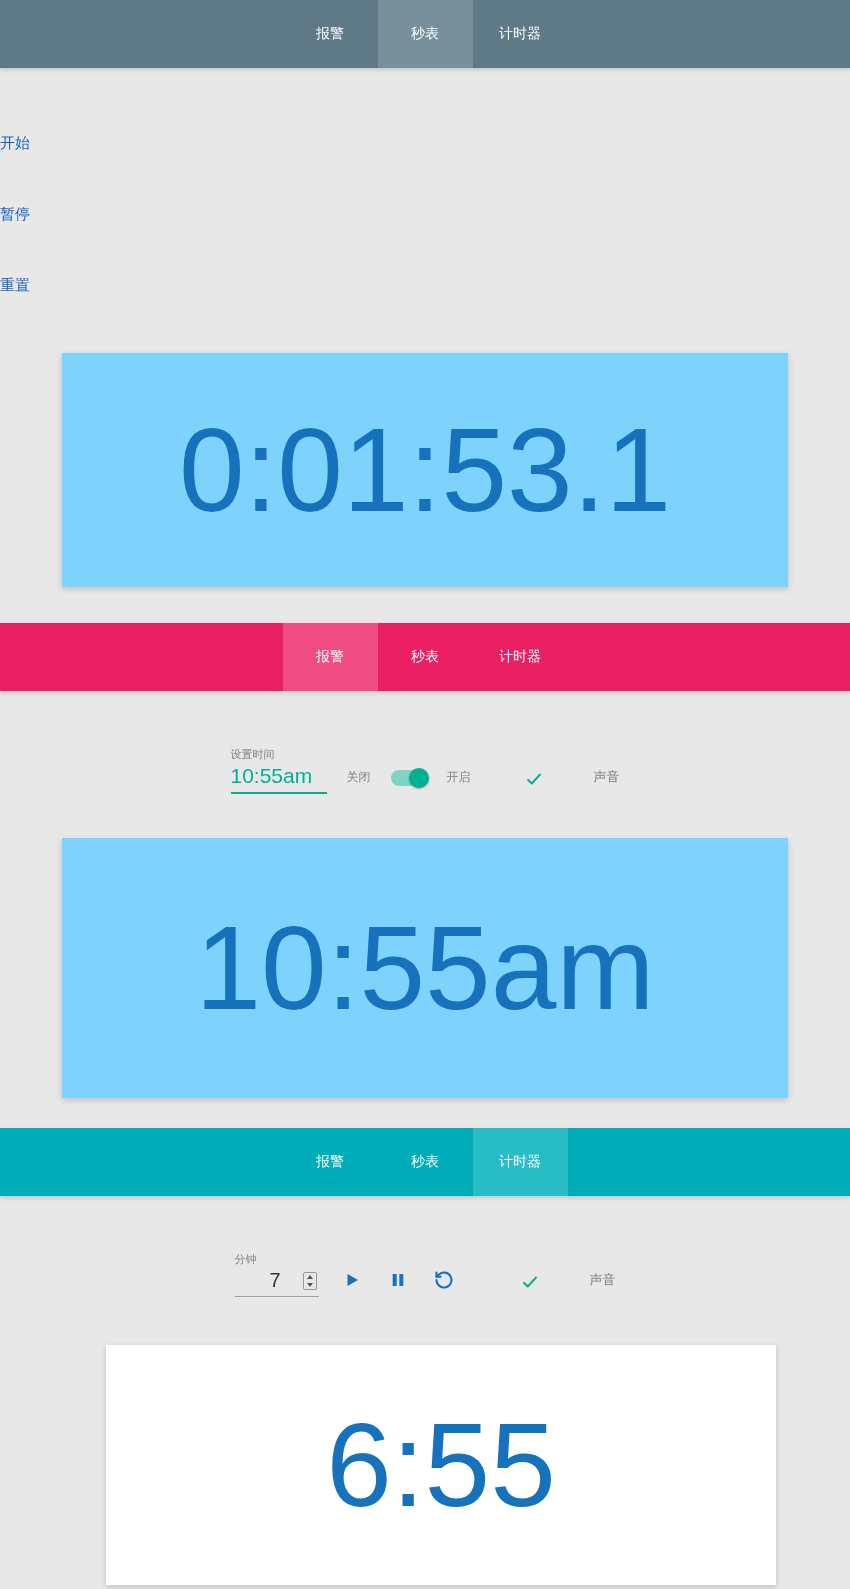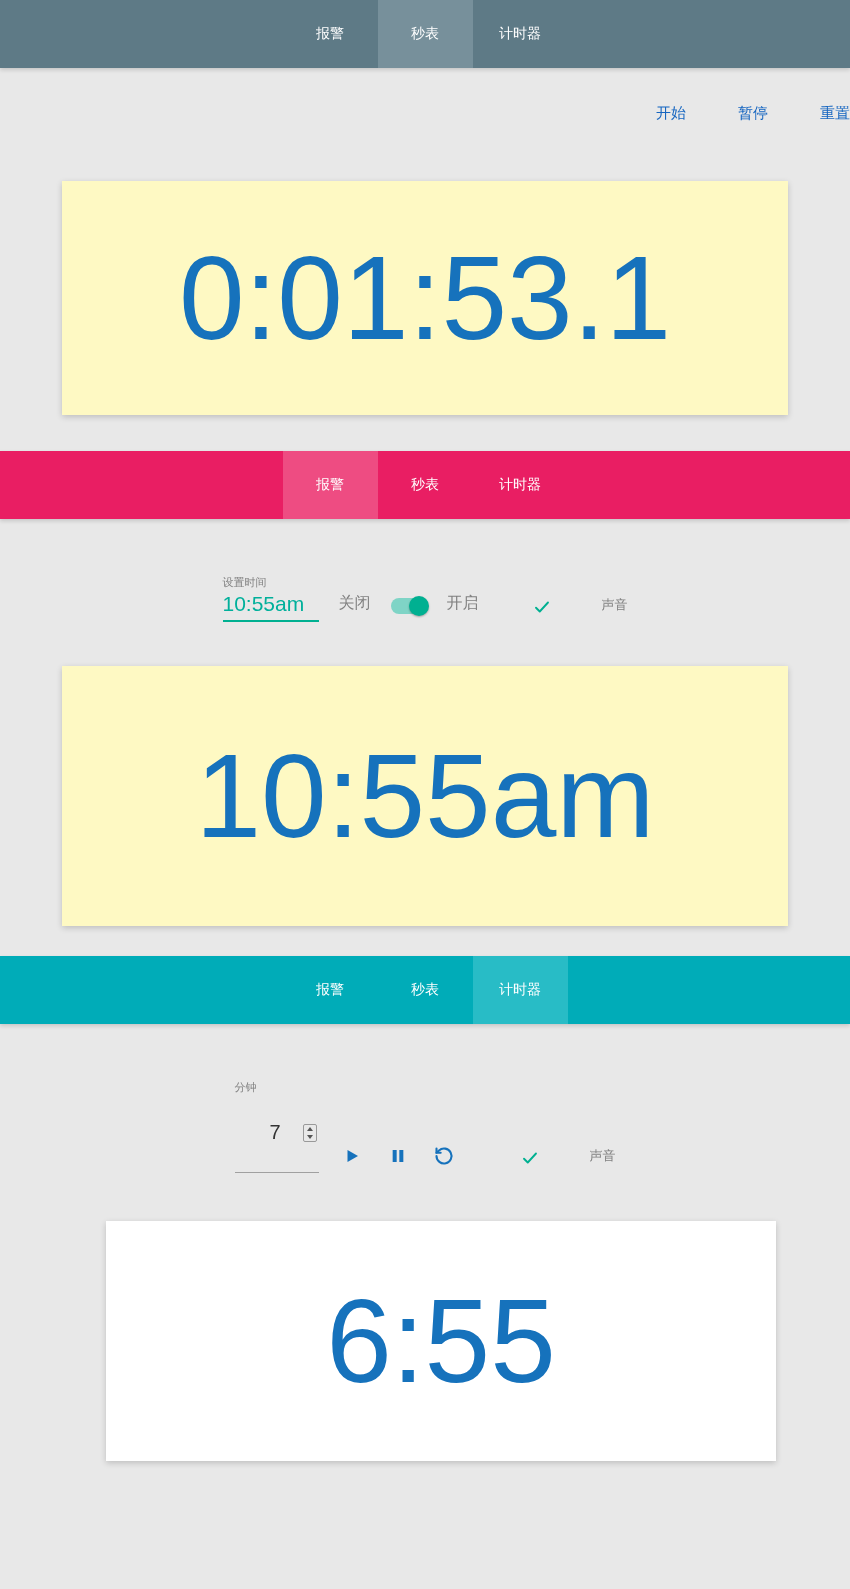--- a/index.html
+++ b/index.html
@@ -31,33 +31,34 @@
   .tabbar.bluegrey .tab.active { background: #77909b; }
 
   .tabbar.pink { background: #e91e63; }
   .tabbar.pink .tab.active { background: #ee4c82; }
 
   .tabbar.teal { background: #00acb8; }
   .tabbar.teal .tab.active { background: #28bcc6; }
 
   
   .section1-controls {
-    margin: 36px 0 0 0;
-    display: flex;
-    justify-content: flex-end;
+    margin: 66px 0 0 0;
+    display: flex;
+    justify-content: space-between;
     gap: 52px;
+    flex-direction: column;
   }
   .section1-controls span {
     color: #1565c0;
     font-size: 15px;
     cursor: pointer;
     font-weight: 500;
   }
   .bigcard {
-    background: #fef9c3;
+    background: #7dd3fc;
     margin: 58px 62px 0 62px;
     box-shadow: 0 2px 6px rgba(0,0,0,0.18);
     height: 234px;
     display: flex;
     align-items: center;
     justify-content: center;
   }
   .bigcard-bottom-pad { height: 36px; }
   .bigtime {
     color: #1672bc;
@@ -88,21 +89,21 @@
     font-size: 21px;
     color: #00b09b;
     padding: 2px 0 4px 0;
   }
   .timefield-underline {
     height: 2px;
     background: #00b091;
     width: 100%;
   }
   .switchlabel {
-    font-size: 16px;
+    font-size: 12px;
     color: #808080;
     padding-bottom: 8px;
   }
   .switch {
     width: 36px;
     height: 16px;
     background: #7fd4c6;
     border-radius: 8px;
     position: relative;
     margin-bottom: 8px;
@@ -132,21 +133,20 @@
     margin: 56px 0 0 0;
     display: flex;
     justify-content: center;
     align-items: flex-end;
     gap: 20px;
   }
   .numfield {
     display: flex;
     flex-direction: column;
     width: 84px;
-    gap: 24px;
   }
   .numfield-label { font-size: 11px; color: #808080; }
   .numfield-row {
     display: flex;
     align-items: center;
     justify-content: space-between;
     padding: 2px 2px 4px 2px;
   }
   .numfield-value {
     font-size: 20px;

